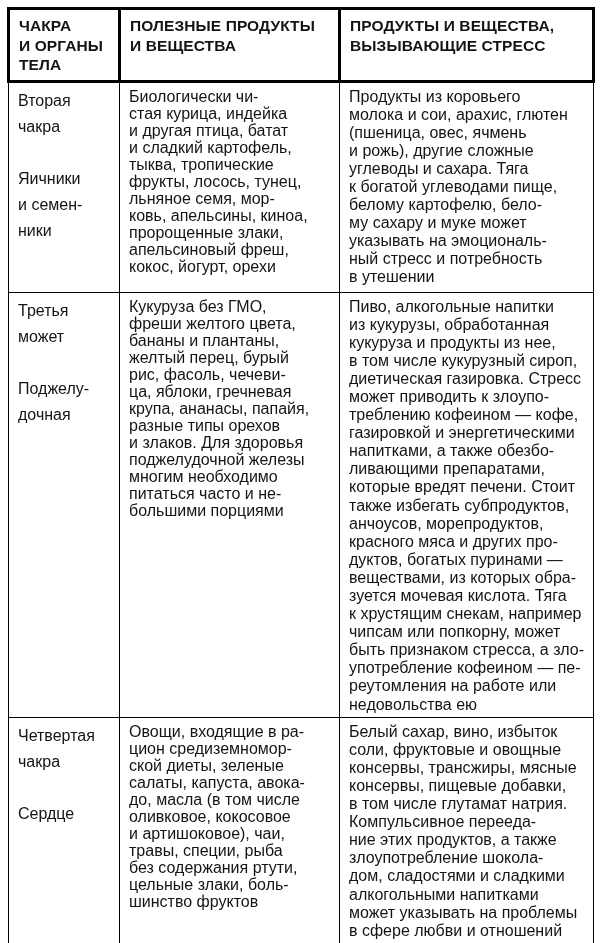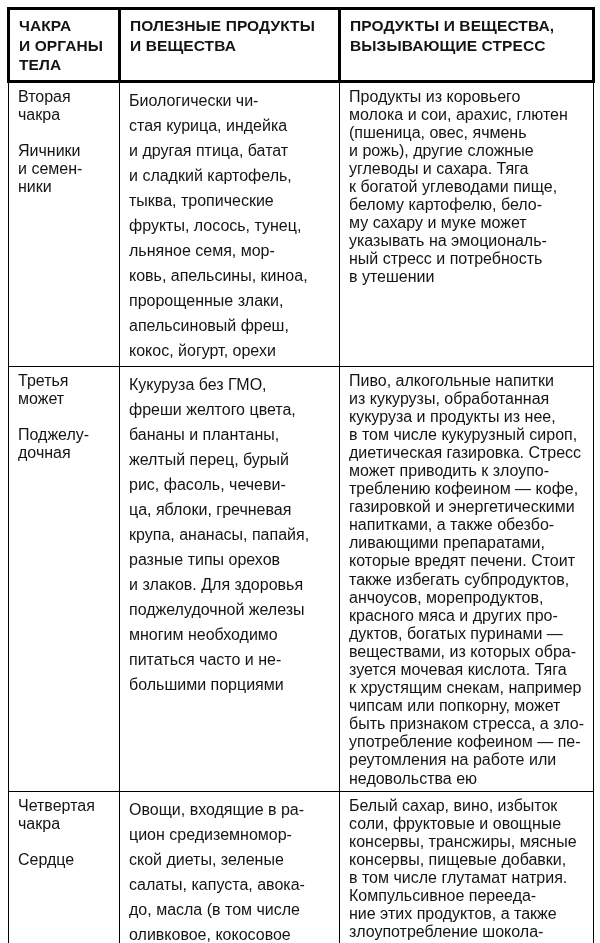--- a/index.html
+++ b/index.html
@@ -40,22 +40,22 @@
     white-space: pre-line;
     letter-spacing: 0.1px;
   }
   td {
     border: 1.5px solid #000000;
     vertical-align: top;
     text-align: left;
     padding: 5px 3px 3px 9px;
     white-space: pre-line;
   }
-  td.c1cell { font-size: 16px;   line-height: 18px; margin-top: 9px; }
-  td.c2cell { font-size: 16px;   line-height: 25px; }
+  td.c1cell { font-size: 16px;   line-height: 26px; margin-top: 9px; }
+  td.c2cell { font-size: 16px;   line-height: 17px; }
   td.c3cell { font-size: 16px;   line-height: 18.1px; }
 
   tr.hdr  { height: 66px; }
   tr.row1 { height: 211px; }
   tr.row2 { height: 423px; }
   tr.row3 { height: 225px; }
 </style>
 </head>
 <body>
 

